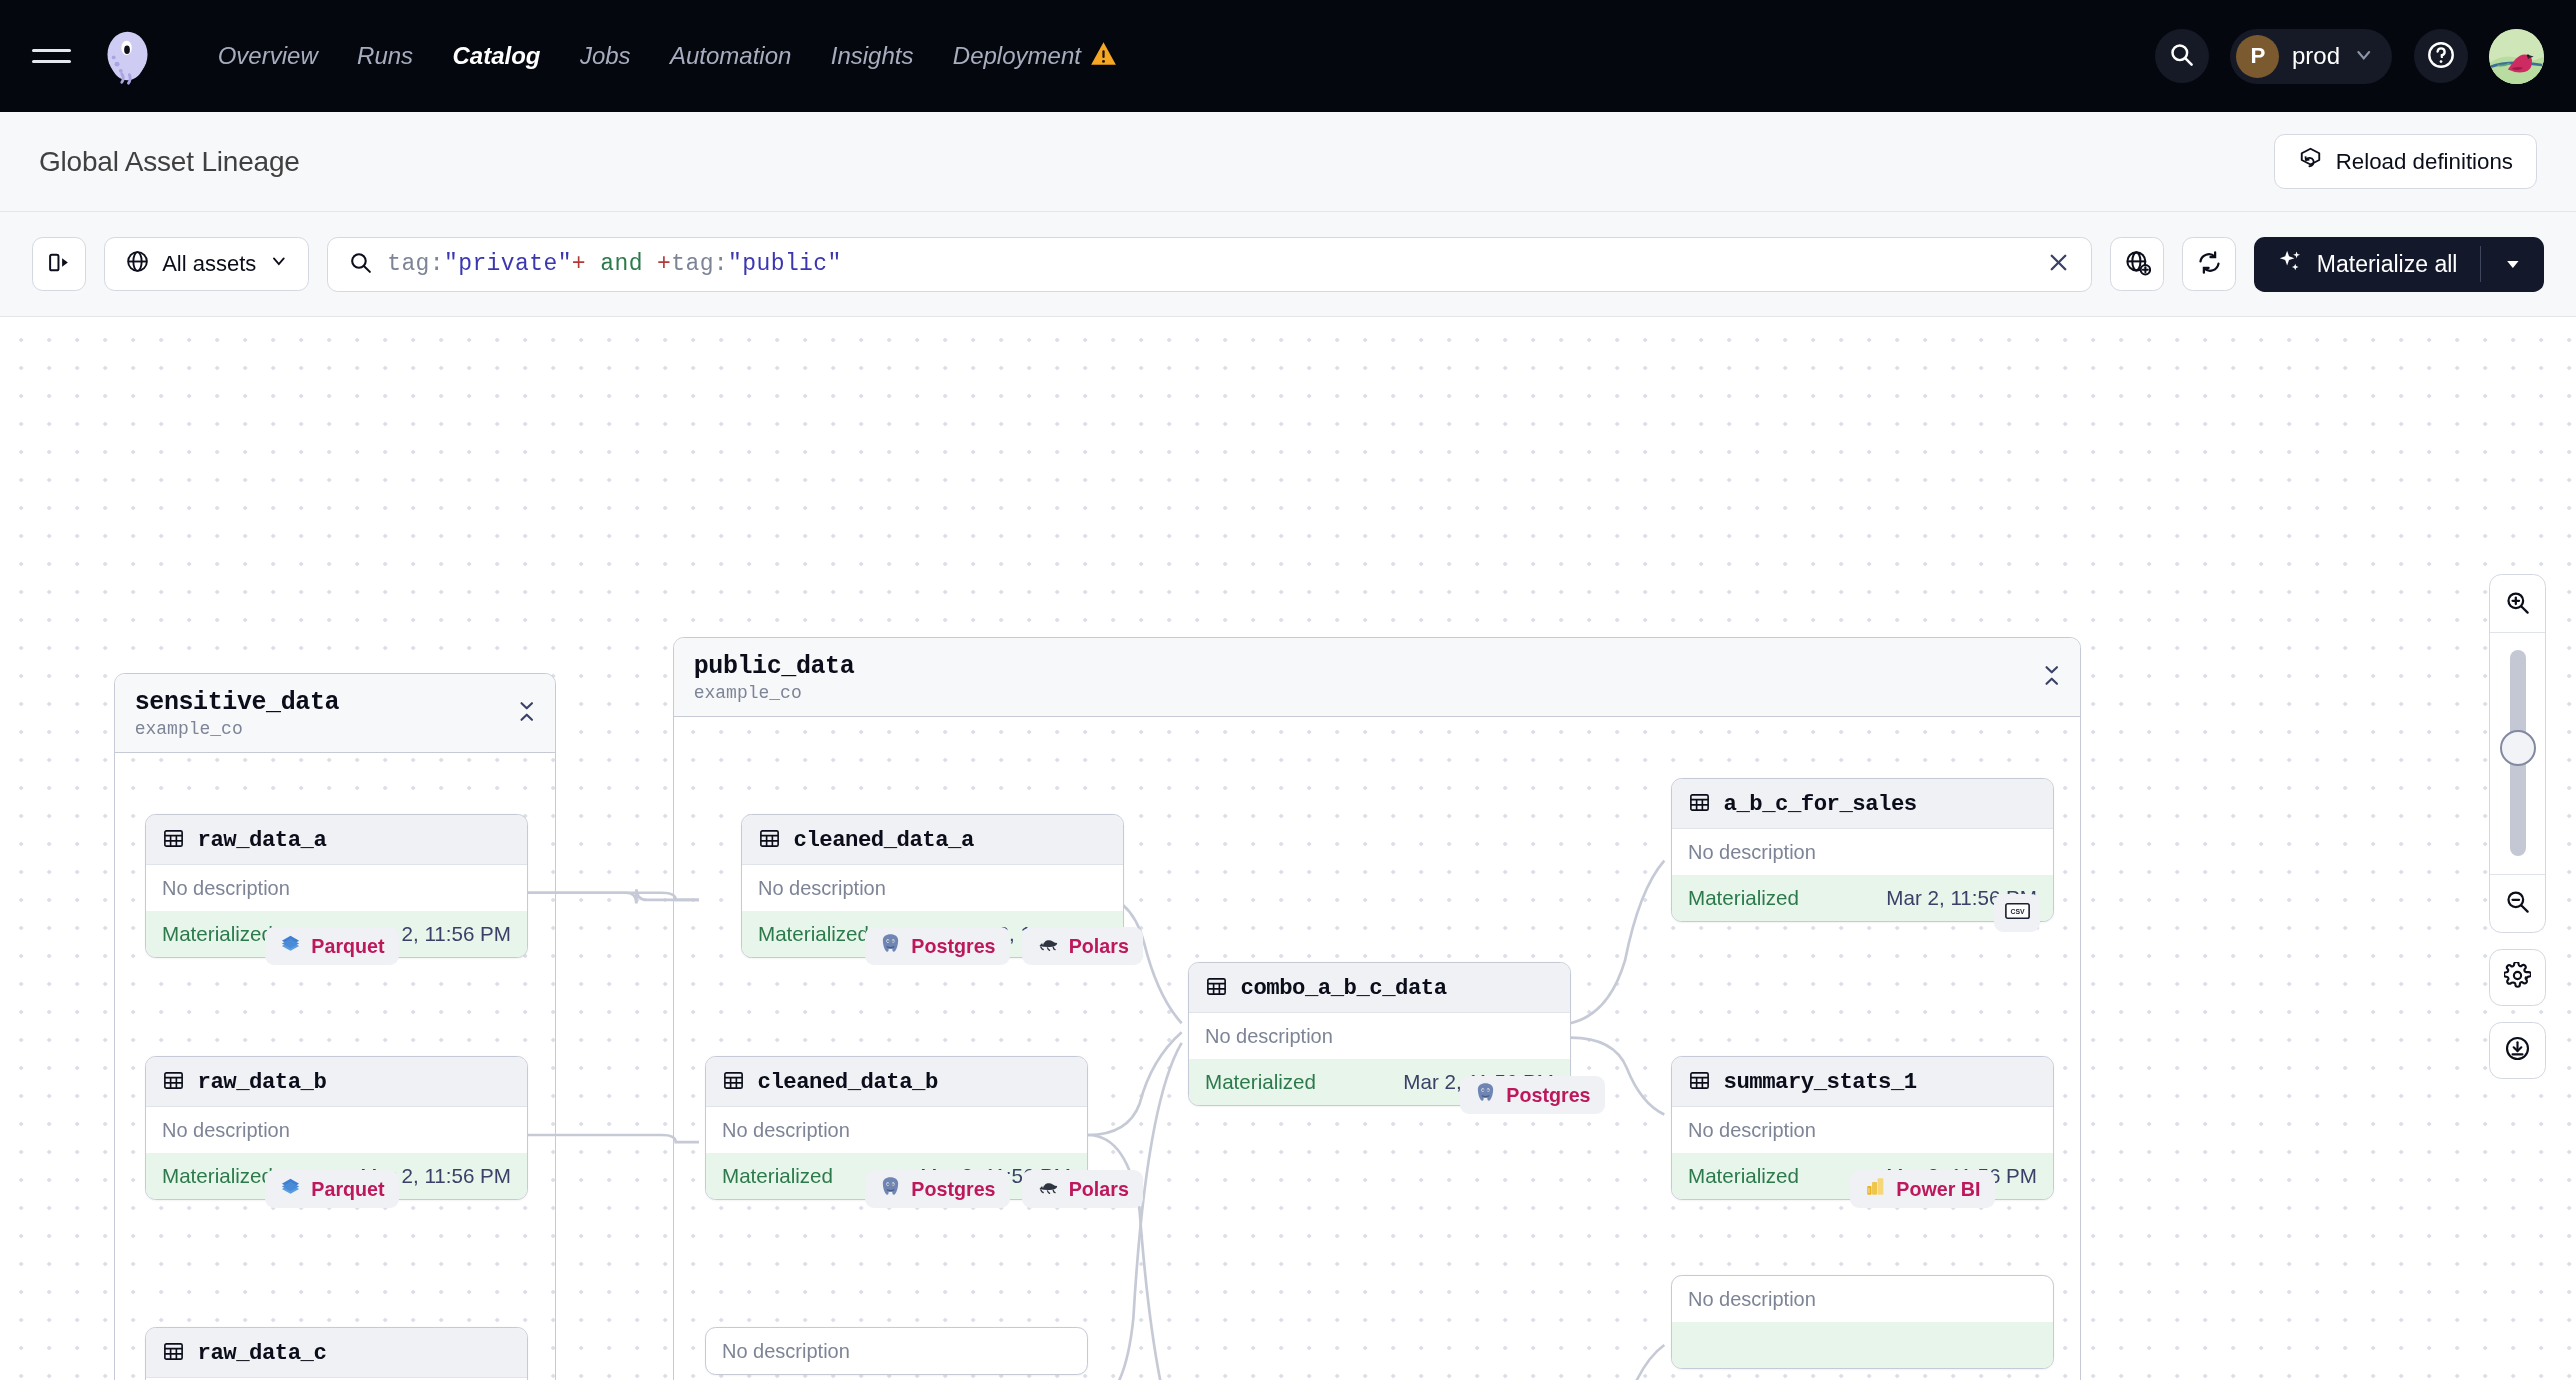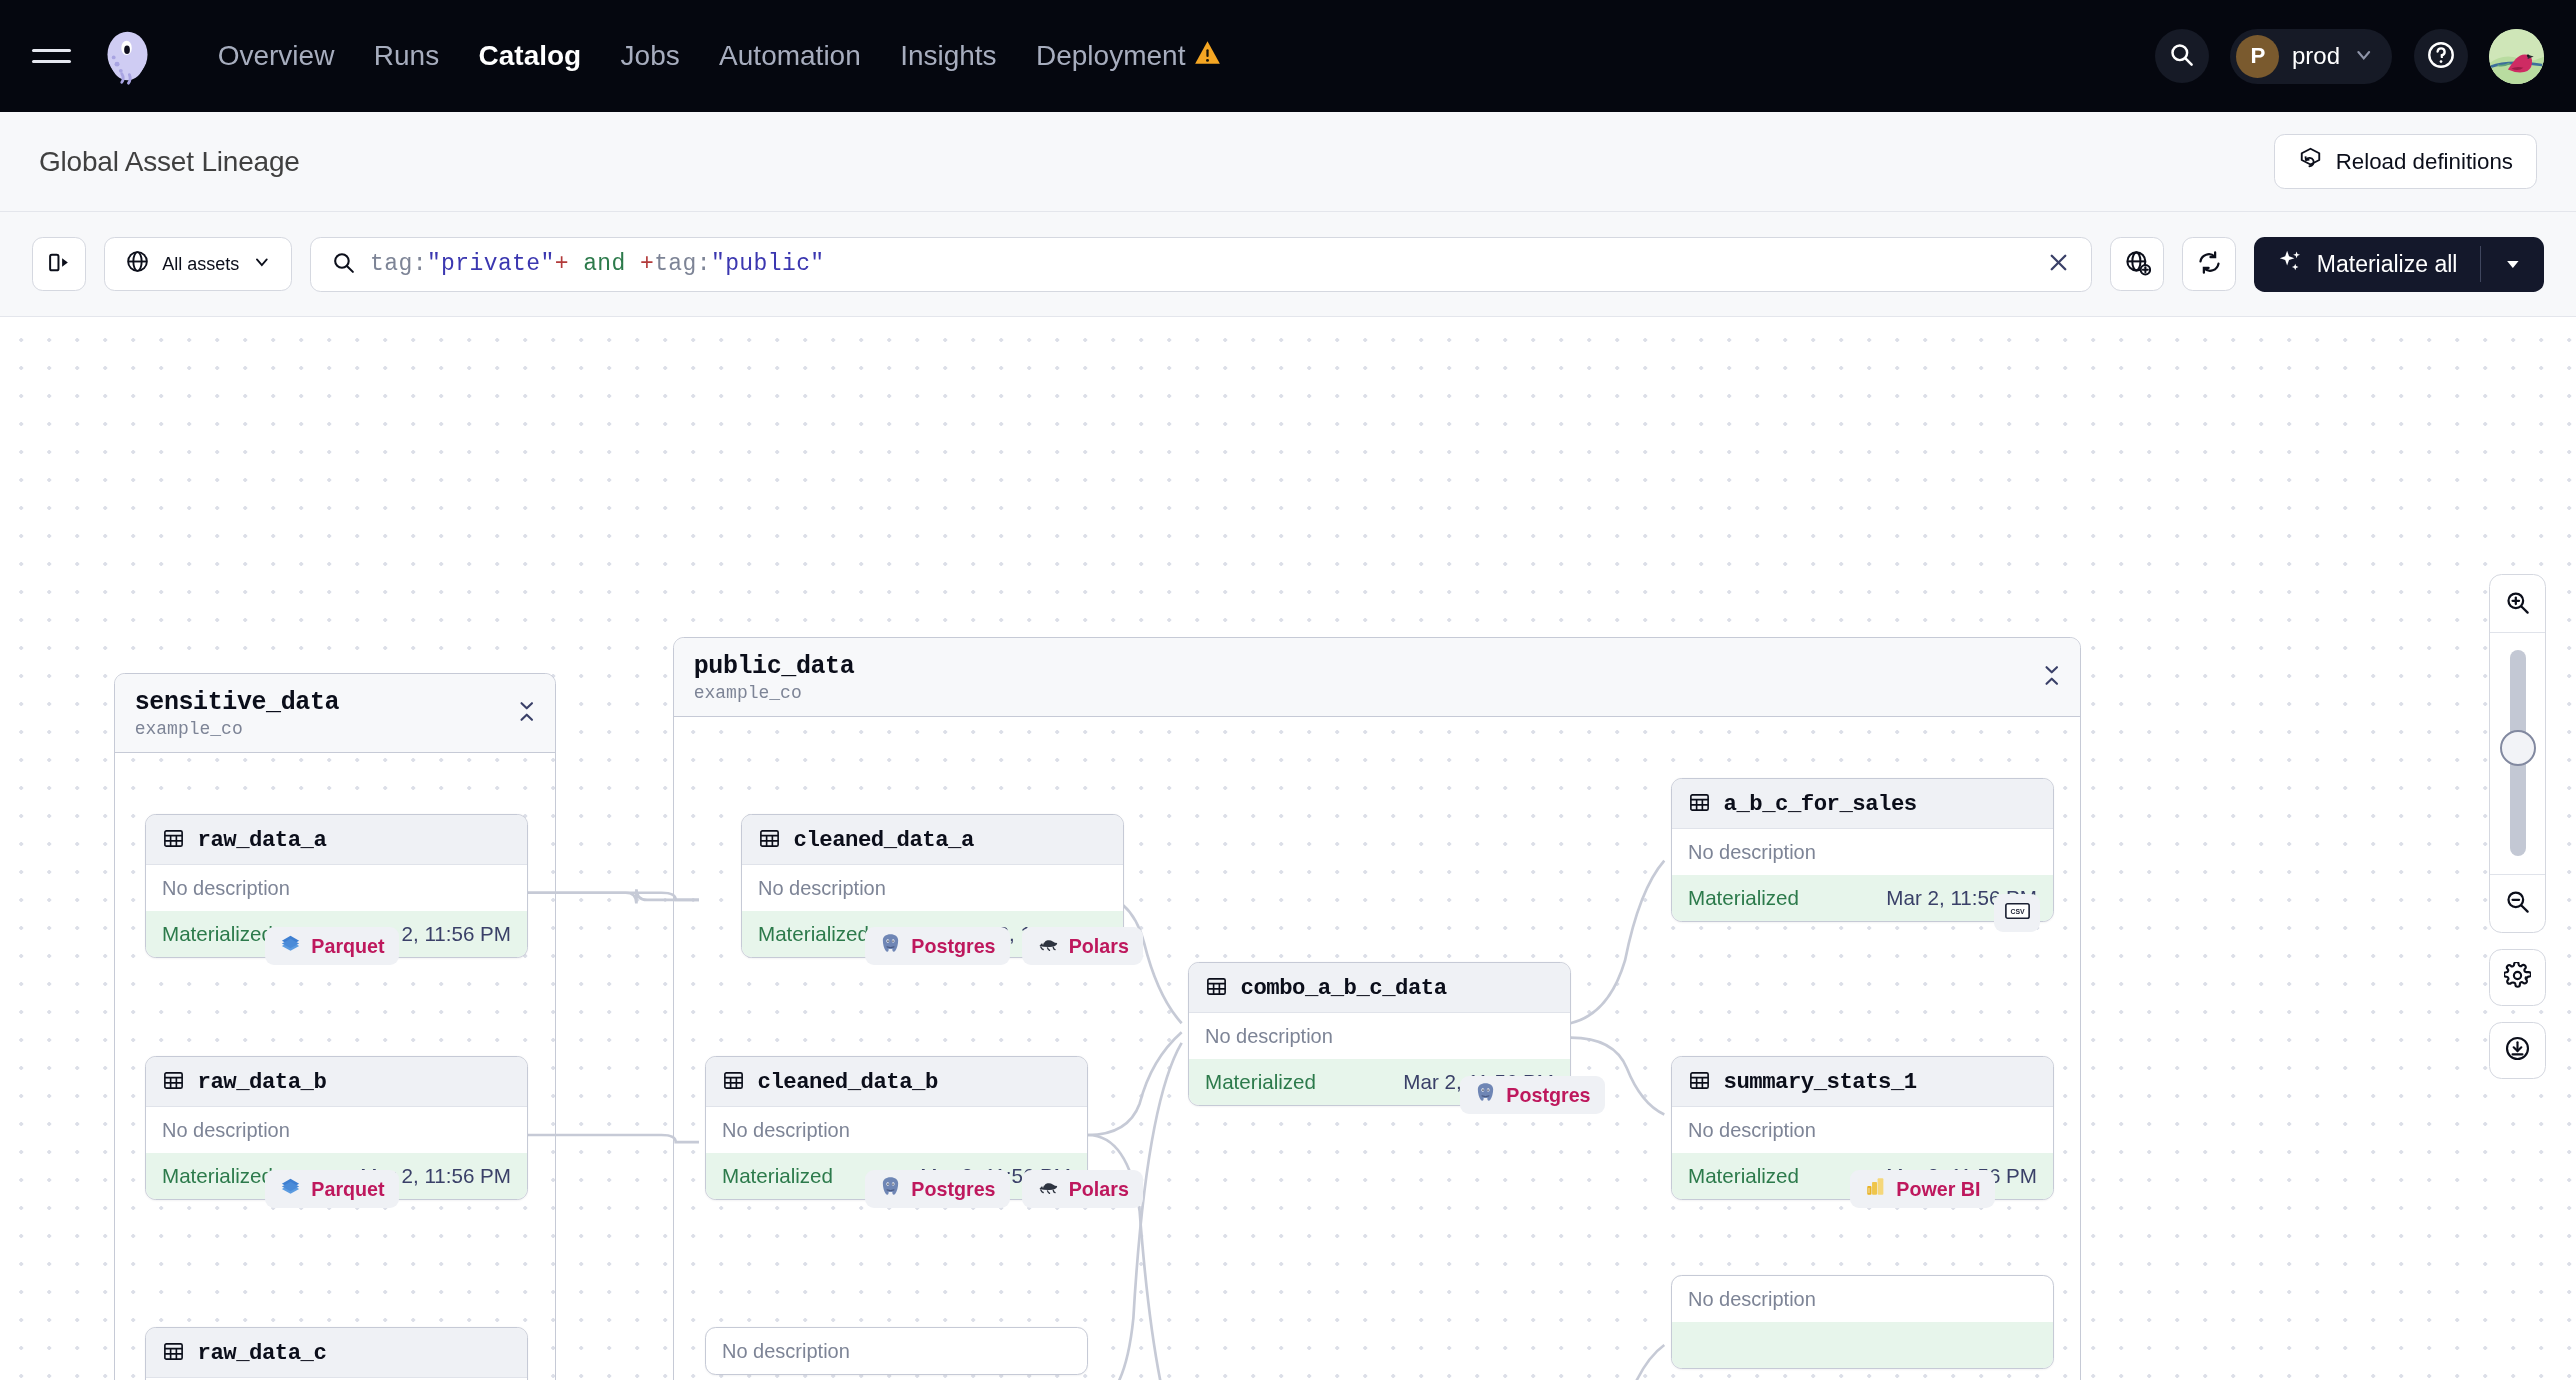--- a/index.html
+++ b/index.html
@@ -14,22 +14,22 @@
   
   .topnav {
     height: 112px; background: #05070F; display: flex; align-items: center;
     padding: 0 32px; gap: 0; position: relative;
   }
   .hamburger { width: 39px; height: 27px; display:flex; flex-direction:column; justify-content:center; gap:8px; margin-right: 23px; cursor:pointer;}
   .hamburger span { display:block; height:2.7px; background:#E6E8F0; border-radius:1.8px; }
   .logo-wrap { width: 66px; height: 66px; margin-right: 38px; display:flex; align-items:center; justify-content:center;}
   .navitems { display:flex; align-items:center; gap: 0; }
   .navitem {
-    font-size: 28px; color: #A7ADBE; padding: 0 19.7px; cursor:pointer;
-    display:flex; align-items:center; gap:9px; white-space:nowrap;
+    font-size: 24px; color: #A7ADBE; padding: 0 19.7px; cursor:pointer;
+    display:flex; align-items:center; gap:9px; white-space:nowrap;font-style:italic;
   }
   .navitem.active { color: #ffffff; font-weight: 700; }
   .warn-tri { display:inline-block; }
   .nav-right { margin-left:auto; display:flex; align-items:center; gap: 21.5px; }
   .circle-btn {
     width: 54px; height: 54px; border-radius: 50%; background: #161A26;
     display:flex; align-items:center; justify-content:center; cursor:pointer;
   }
   .deploy-pill {
     height: 55px; border-radius: 29px; background:#161A26; display:flex; align-items:center;
@@ -60,21 +60,21 @@
   .toolbar {
     height: 105px; background:#F7F8FA; border-bottom:0.9px solid #E4E6EC;
     display:flex; align-items:center; padding: 0 32px; gap:18px;
   }
   .icon-sq {
     width: 54px; height: 54px; border:0.9px solid #D5D8E0; background:#fff; border-radius:10.7px;
     display:flex; align-items:center; justify-content:center; cursor:pointer; flex: 0 0 auto;
   }
   .assets-btn {
     height:54px; border:0.9px solid #D5D8E0; background:#fff; border-radius:10.7px;
-    display:flex; align-items:center; gap:12.5px; padding:0 19.7px; font-size:18px; color:#0B0E1A; cursor:pointer;
+    display:flex; align-items:center; gap:12.5px; padding:0 19.7px; font-size:22px; color:#0B0E1A; cursor:pointer;
   }
   .searchbar {
     flex: 1 1 auto; height:55px; border:0.9px solid #D5D8E0; background:#fff; border-radius:10.7px;
     display:flex; align-items:center; gap:14.3px; padding: 0 19.7px; min-width:0;
   }
   .query { font-size: 23px; white-space:nowrap; letter-spacing:0.4px;}
   .q-key { color:#7D8496; }
   .q-str { color:#3B37B0; }
   .q-plus { color:#B23A3A; }
   .q-and { color:#2C7A4B; }

